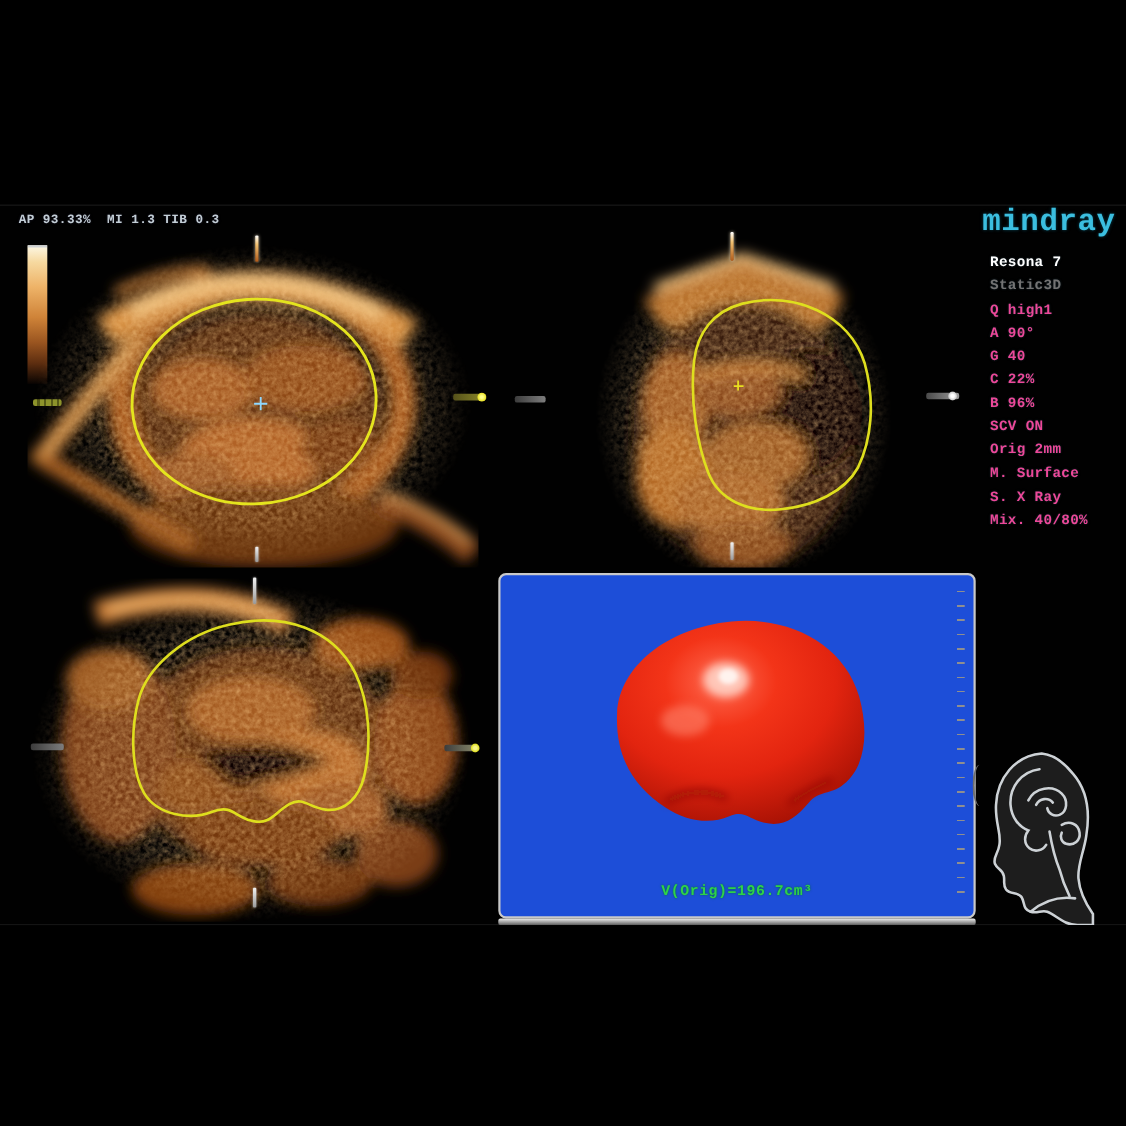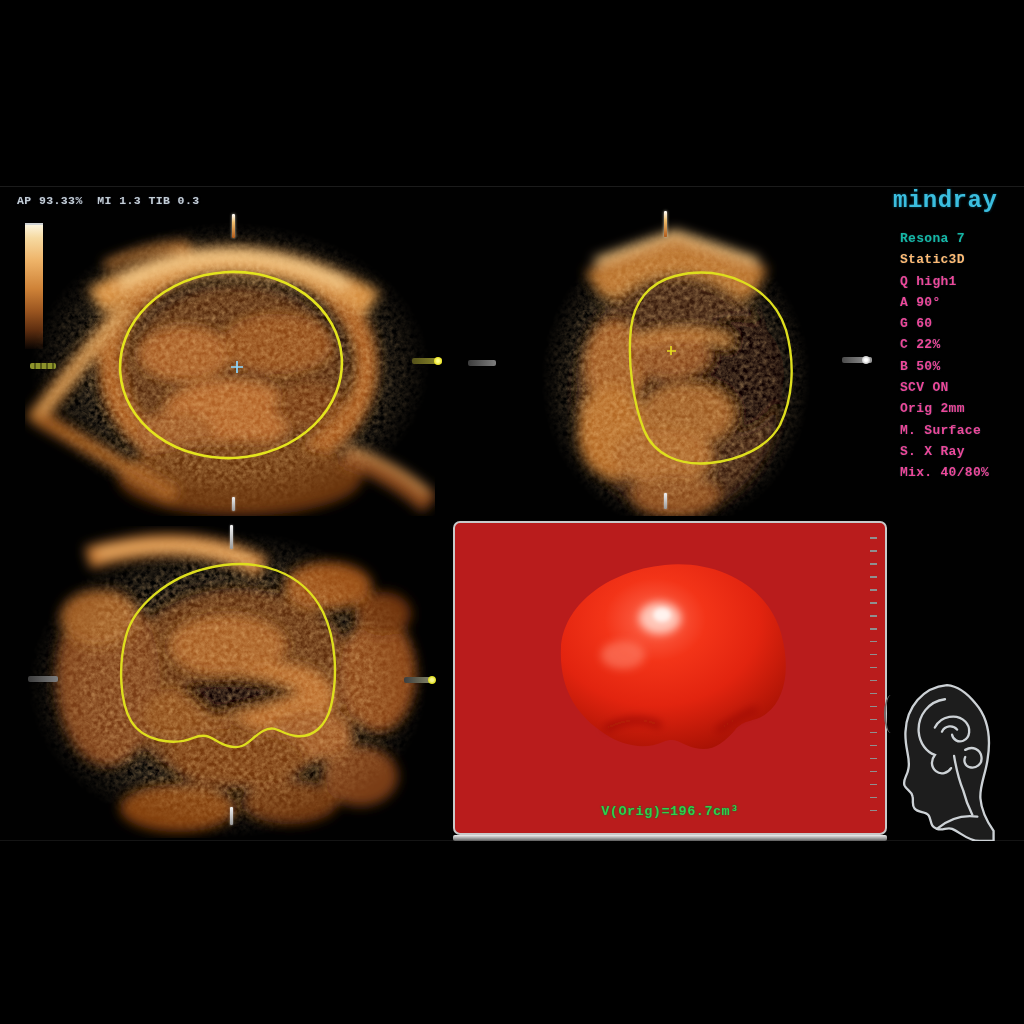--- a/index.html
+++ b/index.html
@@ -6,40 +6,40 @@
   .stage{position:relative;width:1024px;height:1024px;background:#000;overflow:hidden;
          font-family:Liberation Mono, monospace;}
   .screen{position:absolute;left:0;top:186px;width:1024px;height:653px;background:#010101;
           border-top:1px solid #1b1b1b;border-bottom:1px solid #141414;}
 
   
   .status-line{position:absolute;left:17px;top:7px;font-size:11.5px;font-weight:bold;
                color:#c3ced6;letter-spacing:.4px;white-space:pre;text-shadow:0 0 2px #223;}
 
   
-  .brand{position:absolute;left:893px;top:0px;font-size:24px;font-weight:bold;
+  .brand{position:absolute;left:893px;top:0px;font-size:28px;font-weight:bold;
          color:#3bbedf;letter-spacing:.5px;text-shadow:0 0 3px #0a4a5c;}
   .sidebar{position:absolute;left:900px;top:41px;display:flex;flex-direction:column;}
   .side-item{height:21.3px;line-height:21.3px;font-size:13px;font-weight:bold;
              color:#ec4899;letter-spacing:.3px;text-shadow:0 0 2px #1a2a33;}
-  .side-item.c-model{color:#14b8a6;}
-  .side-item.c-mode{color:#fdba74;}
+  .side-item.c-model{color:#ffffff;}
+  .side-item.c-mode{color:#737373;}
 
   
   .colorbar{position:absolute;left:25px;top:36px;width:18px;height:126px;
             background:linear-gradient(to bottom,#fdf8e6 0%,#f6d9a0 12%,#eeb368 30%,
                        #cf8338 52%,#9a5520 70%,#5e2e10 85%,rgba(30,12,4,.25) 100%);
             box-shadow:inset 0 2px 0 #cfd2d4;}
 
   
   .usq{position:absolute;}
   .usq svg{display:block;}
 
   
-  .vol-panel{position:absolute;left:453px;top:334px;width:430px;height:310px;background:#b91c1c;
+  .vol-panel{position:absolute;left:453px;top:334px;width:430px;height:310px;background:#1d4ed8;
              border:2px solid #c9c9c9;border-radius:7px;}
   .vol-measure{position:absolute;left:0;bottom:14px;width:100%;text-align:center;
                font-size:13.5px;font-weight:bold;color:#2fd14a;letter-spacing:.5px;
                text-shadow:0 0 2px #063;}
   .vol-ruler{position:absolute;right:8px;top:14px;width:7px;height:278px;
              background:repeating-linear-gradient(to bottom,#8f8f8f 0 1.5px,transparent 1.5px 13px);}
   .panel-bottom-bar{position:absolute;left:453px;top:648px;width:434px;height:6px;
              background:linear-gradient(to bottom,#efefef,#8a8a8a 70%,#5a5a5a);border-radius:2px;}
   .dial-arc{position:absolute;left:884px;top:508px;width:12px;height:38px;
             border-left:2px solid #6f6f6f;border-radius:50%;}
@@ -113,23 +113,23 @@
     
     <div class="status-line">AP 93.33%  MI 1.3 TIB 0.3</div>
 
     
     <div class="brand">mindray</div>
     <div class="sidebar">
       <div class="side-item c-model">Resona 7</div>
       <div class="side-item c-mode">Static3D</div>
       <div class="side-item">Q high1</div>
       <div class="side-item">A 90°</div>
-      <div class="side-item">G 60</div>
+      <div class="side-item">G 40</div>
       <div class="side-item">C 22%</div>
-      <div class="side-item">B 50%</div>
+      <div class="side-item">B 96%</div>
       <div class="side-item">SCV ON</div>
       <div class="side-item">Orig 2mm</div>
       <div class="side-item">M. Surface</div>
       <div class="side-item">S. X Ray</div>
       <div class="side-item">Mix. 40/80%</div>
     </div>
 
     
     <div class="colorbar"></div>
 

